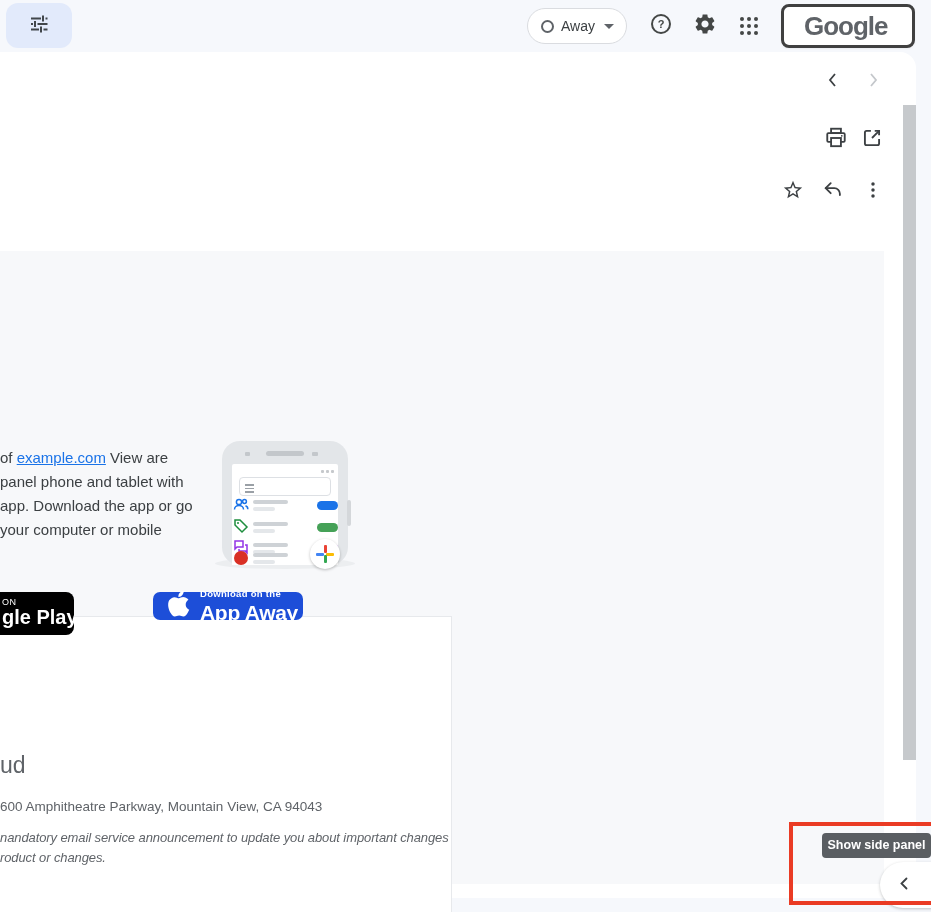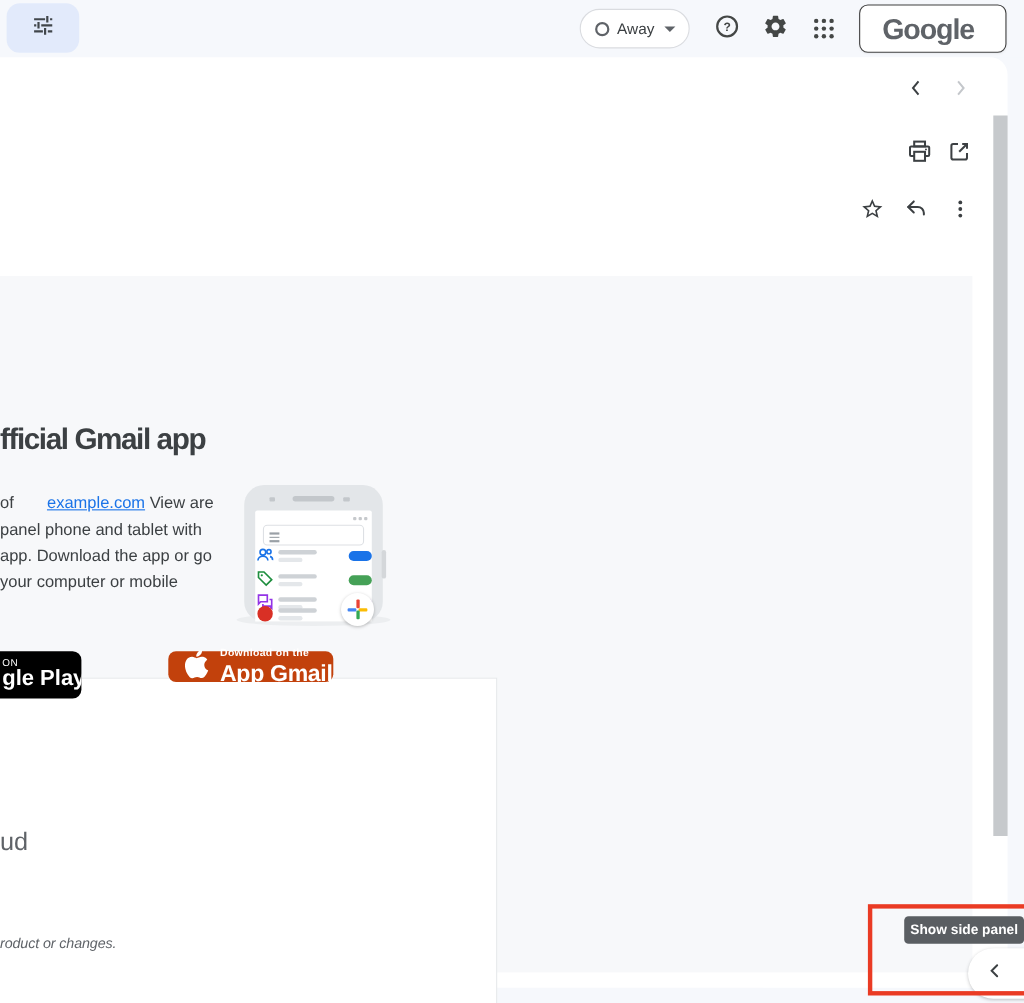--- a/index.html
+++ b/index.html
@@ -16,37 +16,37 @@
                  padding-left:13px; gap:7px; cursor:pointer; }
   .presence-dot { width:13px; height:13px; border:2px solid #5f6368; border-radius:50%; }
   .status-label { font-size:14px; color:#3c4043; }
   .caret-down { width:0; height:0; border-left:5px solid transparent; border-right:5px solid transparent;
                 border-top:5px solid #5f6368; margin-left:2px; }
   .hdr-icon { position:absolute; top:12px; width:28px; height:28px; display:flex; align-items:center;
               justify-content:center; cursor:pointer; }
   .apps-grid { display:grid; grid-template-columns:repeat(3,4px); grid-template-rows:repeat(3,4px); gap:3px; }
   .apps-grid i { width:4px; height:4px; background:#444746; border-radius:50%; }
   .google-card { position:absolute; left:781px; top:4px; width:134px; height:44px; background:#fff;
-                 border:1px solid #404040; border-radius:8px; box-shadow:0 1px 2px rgba(0,0,0,.05);
+                 border:3px solid #404040; border-radius:8px; box-shadow:0 1px 2px rgba(0,0,0,.05);
                  display:flex; align-items:center; padding-left:20px; cursor:pointer; }
   .google-logo { font-size:26px; font-weight:600; color:#5f6368; letter-spacing:-1px; }
 
   
   .panel { position:absolute; left:0; top:52px; width:916px; height:846px; background:#fff;
            border-radius:0 16px 16px 0; }
   .tool { position:absolute; width:24px; height:24px; display:flex; align-items:center; justify-content:center; cursor:pointer; }
 
   
   .mailbody { position:absolute; left:0; top:251px; width:884px; height:633px; background:#f7f8fa; }
   .appcard { position:absolute; left:-30px; top:365px; width:482px; height:360px; background:#fff;
              border:1px solid #e7e9ec; }
   .heading { position:absolute; left:0; top:384px; font-size:27px; font-weight:600; color:#3c4043;
              letter-spacing:-1.3px; white-space:nowrap; }
   .bodyline { position:absolute; left:0; font-size:15px; color:#3c4043; white-space:nowrap; }
-  .bodyline a { color:#1a73e8; text-decoration:underline; cursor:pointer;margin-left:26px; }
+  .bodyline a { color:#1a73e8; text-decoration:underline; cursor:pointer; }
 
   
   .ph-shadow { position:absolute; left:215px; top:558px; width:140px; height:11px; background:#eceef0; border-radius:50%; }
   .ph-body { position:absolute; left:222px; top:441px; width:126px; height:124px; background:#e3e6e9; border-radius:18px; }
   .ph-sidebtn { position:absolute; left:347px; top:500px; width:4px; height:26px; background:#d4d7da; border-radius:2px; }
   .ph-screen { position:absolute; left:232px; top:464px; width:106px; height:101px; background:#fff; border-radius:2px 2px 0 0; }
   .ph-dot { position:absolute; background:#c3c7cb; border-radius:1px; }
   .ph-search { position:absolute; left:239px; top:477px; width:92px; height:19px; border:1.5px solid #dde0e4; border-radius:4px; background:#fff; }
   .ph-burger i { display:block; width:9px; height:1.5px; background:#9aa0a6; margin:2px 0; }
   .ph-burger { position:absolute; left:245px; top:482px; }
@@ -57,21 +57,21 @@
   .ph-status i { position:absolute; width:3px; height:3px; background:#c6c9cc; border-radius:1px; top:470px; }
   .fab { position:absolute; left:310px; top:539px; width:30px; height:30px; background:#fff; border-radius:50%;
          box-shadow:0 1px 3px rgba(0,0,0,.25); }
   .fab i { position:absolute; border-radius:1px; }
 
   
   .gp-badge { position:absolute; left:0; top:592px; width:74px; height:43px; background:#000;
               border-radius:0 8px 8px 0; overflow:hidden; cursor:pointer; }
   .gp-top { position:absolute; left:2px; top:5px; color:#fff; font-size:9px; letter-spacing:.5px; }
   .gp-main { position:absolute; left:2px; top:14px; color:#fff; font-size:20px; font-weight:600; white-space:nowrap; }
-  .as-badge { position:absolute; left:153px; top:592px; width:150px; height:28px; background:#c2410c;
+  .as-badge { position:absolute; left:153px; top:592px; width:150px; height:28px; background:#1d4ed8;
               border-radius:7px; display:flex; align-items:center; padding-left:12px; gap:9px; cursor:pointer; }
   .as-text { display:flex; flex-direction:column; line-height:1; }
   .as-top { color:#fff; font-size:9.5px; font-weight:600; letter-spacing:.3px; }
   .as-main { color:#fff; font-size:21px; font-weight:600; margin-top:3px; letter-spacing:-.3px; white-space:nowrap; }
 
   
   .f-brand { position:absolute; left:0; top:752px; font-size:23px; color:#5f6368; }
   .f-addr { position:absolute; left:0; top:799px; font-size:13.5px; color:#5f6368; white-space:nowrap; }
   .f-disc { position:absolute; left:0; font-size:13px; font-style:italic; color:#5f6368; white-space:nowrap; letter-spacing:-.1px; }
 
@@ -211,21 +211,20 @@
           <circle cx="12" cy="12" r="1.9"></circle>
           <circle cx="12" cy="18.5" r="1.9"></circle>
       </svg>
     </span>
   </div>
 
   <div class="mailbody">
     <div class="appcard"></div>
   </div>
 
-  <div class="heading">fficial Gmail app</div>
 
   <div class="bodyline" style="top:449px;"><span>of </span><a>example.com</a><span> View are</span></div>
   <div class="bodyline" style="top:473px;">panel phone and tablet with</div>
   <div class="bodyline" style="top:497px;">app. Download the app or go</div>
   <div class="bodyline" style="top:521px;">your computer or mobile</div>
   <div class="bodyline" style="top:545px;margin-top:48px;">ted.</div>
 
   <div>
     <div class="ph-shadow"></div>
     <div class="ph-body"></div>
@@ -298,25 +297,27 @@
     <span class="gp-main">gle Play</span>
   </div>
   <div class="as-badge">
     <span>
       <svg width="26" height="30" viewBox="0 0 24 28" fill="#fff">
         <path d="M19.2 14.6c0-3 2.5-4.5 2.6-4.6-1.4-2.1-3.6-2.4-4.4-2.4-1.9-.2-3.6 1.1-4.6 1.1-1 0-2.4-1.1-4-1.1-2 0-3.9 1.2-5 3-2.1 3.7-.5 9.1 1.5 12.1 1 1.5 2.2 3.1 3.8 3 1.5-.1 2.1-1 4-1s2.4 1 4 .9c1.6 0 2.7-1.5 3.7-3 1.2-1.7 1.6-3.3 1.7-3.4-.1 0-3.3-1.3-3.3-4.6zM16.1 5.6c.8-1 1.4-2.4 1.2-3.9-1.2.1-2.7.8-3.6 1.9-.8.9-1.5 2.4-1.3 3.8 1.4.1 2.8-.7 3.7-1.8z"></path>
       </svg>
     </span>
     <span class="as-text">
       <span class="as-top">Download on the</span>
-      <span class="as-main">App Gmail</span>
+      <span class="as-main">App Away</span>
     </span>
   </div>
 
   <div class="f-brand">ud</div>
+  <div class="f-addr">600 Amphitheatre Parkway, Mountain View, CA 94043</div>
+  <div class="f-disc" style="top:830px;">nandatory email service announcement to update you about important changes</div>
   <div class="f-disc" style="top:850px;">roduct or changes.</div>
 
   <div class="scroll-thumb"></div>
 
   <div class="sidepanel-btn">
     <span>
       <svg width="15" height="15" viewBox="0 0 15 15" fill="none" stroke="#3c4043" stroke-width="1.8" stroke-linecap="round">
           <polyline points="9.5,2.5 4.5,7.5 9.5,12.5"></polyline>
         </svg>
     </span>

